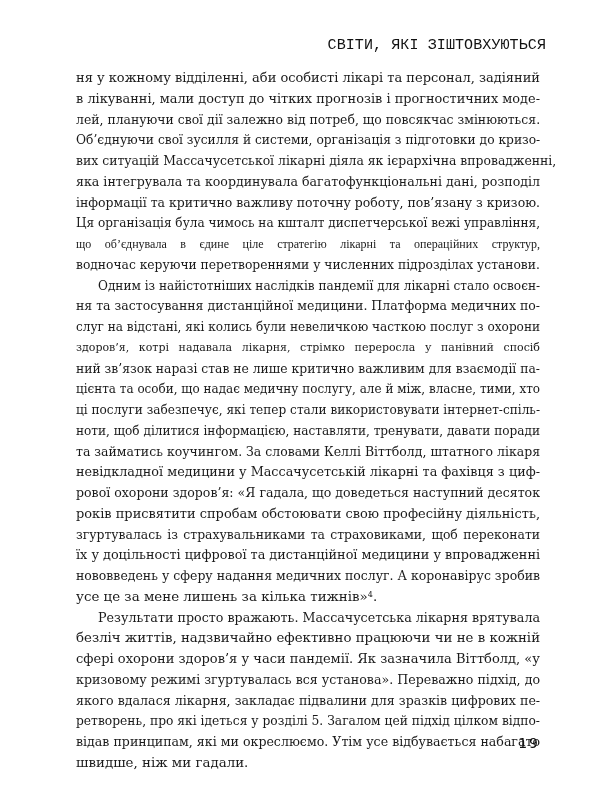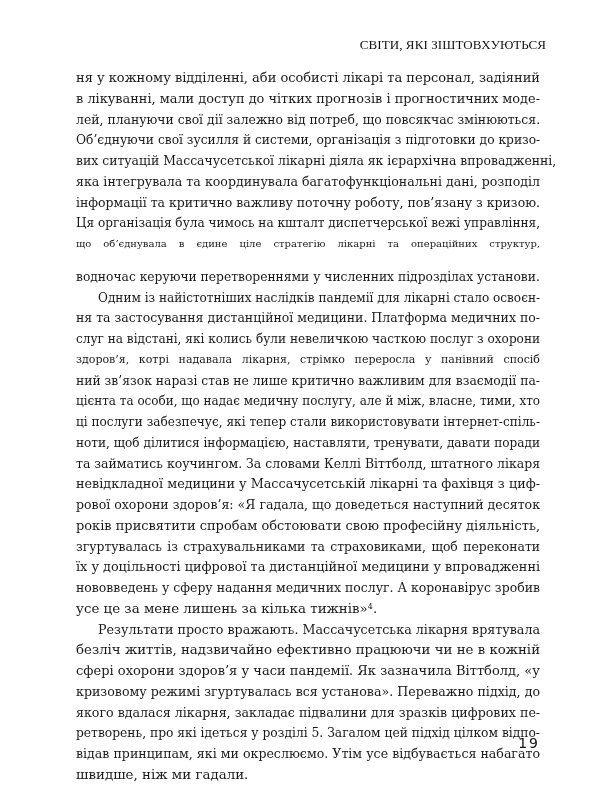--- a/index.html
+++ b/index.html
@@ -11,22 +11,22 @@
       width: 600px;
       height: 794px;
       position: relative;
       overflow: hidden;
       color: #1a1a1a;
     }
     .running-header {
       position: absolute;
       top: 37px;
       right: 54px;
-      font-family: Liberation Serif, serif;
-      font-size: 13px;
+      font-family: Liberation Mono, monospace;
+      font-size: 15px;
       letter-spacing: 0.1px;
       color: #111;
     }
     .text-block {
       position: absolute;
       left: 76px;
       top: 68px;
       width: 464px;
       font-family: "DejaVu Serif", serif;
       font-size: 13.4px;
@@ -71,22 +71,22 @@
 
   <div>
     <span class="line" style="font-size: 12.9842px; line-height: 20.75px;">ня у кожному відділенні, аби особисті лікарі та персонал, задіяний</span>
     <span class="line" style="font-size: 12.8958px; line-height: 20.75px;">в лікуванні, мали доступ до чітких прогнозів і прогностичних моде-</span>
     <span class="line" style="font-size: 12.4127px; line-height: 20.75px;">лей, плануючи свої дії залежно від потреб, що повсякчас змінюються.</span>
     <span class="line" style="font-size: 12.2518px; line-height: 20.75px;">Об’єднуючи свої зусилля й системи, організація з підготовки до кризо-</span>
     <span class="line" style="font-size: 12.4224px; line-height: 20.75px;">вих ситуацій Массачусетської лікарні діяла як ієрархічна впровадженні,</span>
     <span class="line" style="font-size: 12.599px; line-height: 20.75px;">яка інтегрувала та координувала багатофункціональні дані, розподіл</span>
     <span class="line" style="font-size: 12.4785px; line-height: 20.75px;">інформації та критично важливу поточну роботу, пов’язану з кризою.</span>
     <span class="line" style="font-size: 12.0906px; line-height: 20.75px;">Ця організація була чимось на кшталт диспетчерської вежі управління,</span>
-    <span class="line" style="font-size: 10px; line-height: 20.75px;">що об’єднувала в єдине ціле стратегію лікарні та операційних структур,</span>
-    <span class="line last" style="font-size: 12.2942px; line-height: 20.75px; margin-top: 12px;">водночас керуючи перетвореннями у численних підрозділах установи.</span>
+    <span class="line" style="font-size: 12px; line-height: 20.75px; font-family: Liberation Serif, serif;">що об’єднувала в єдине ціле стратегію лікарні та операційних структур,</span>
+    <span class="line last" style="font-size: 12.2942px; line-height: 20.75px;">водночас керуючи перетвореннями у численних підрозділах установи.</span>
   </div>
 
   <div>
     <span class="line indent" style="font-size: 12.0858px; line-height: 20.75px;">Одним із найістотніших наслідків пандемії для лікарні стало освоєн-</span>
     <span class="line" style="font-size: 12.4949px; line-height: 20.75px;">ня та застосування дистанційної медицини. Платформа медичних по-</span>
     <span class="line" style="font-size: 12.1013px; line-height: 20.75px;">слуг на відстані, які колись були невеличкою часткою послуг з охорони</span>
     <span class="line" style="font-size: 11px; line-height: 20.75px;">здоров’я, котрі надавала лікарня, стрімко переросла у панівний спосіб</span>
     <span class="line" style="font-size: 12.356px; line-height: 20.75px;">ний зв’язок наразі став не лише критично важливим для взаємодії па-</span>
     <span class="line" style="font-size: 11.9893px; line-height: 20.75px;">цієнта та особи, що надає медичну послугу, але й між, власне, тими, хто</span>
     <span class="line" style="font-size: 12.1164px; line-height: 20.75px;">ці послуги забезпечує, які тепер стали використовувати інтернет-спіль-</span>

